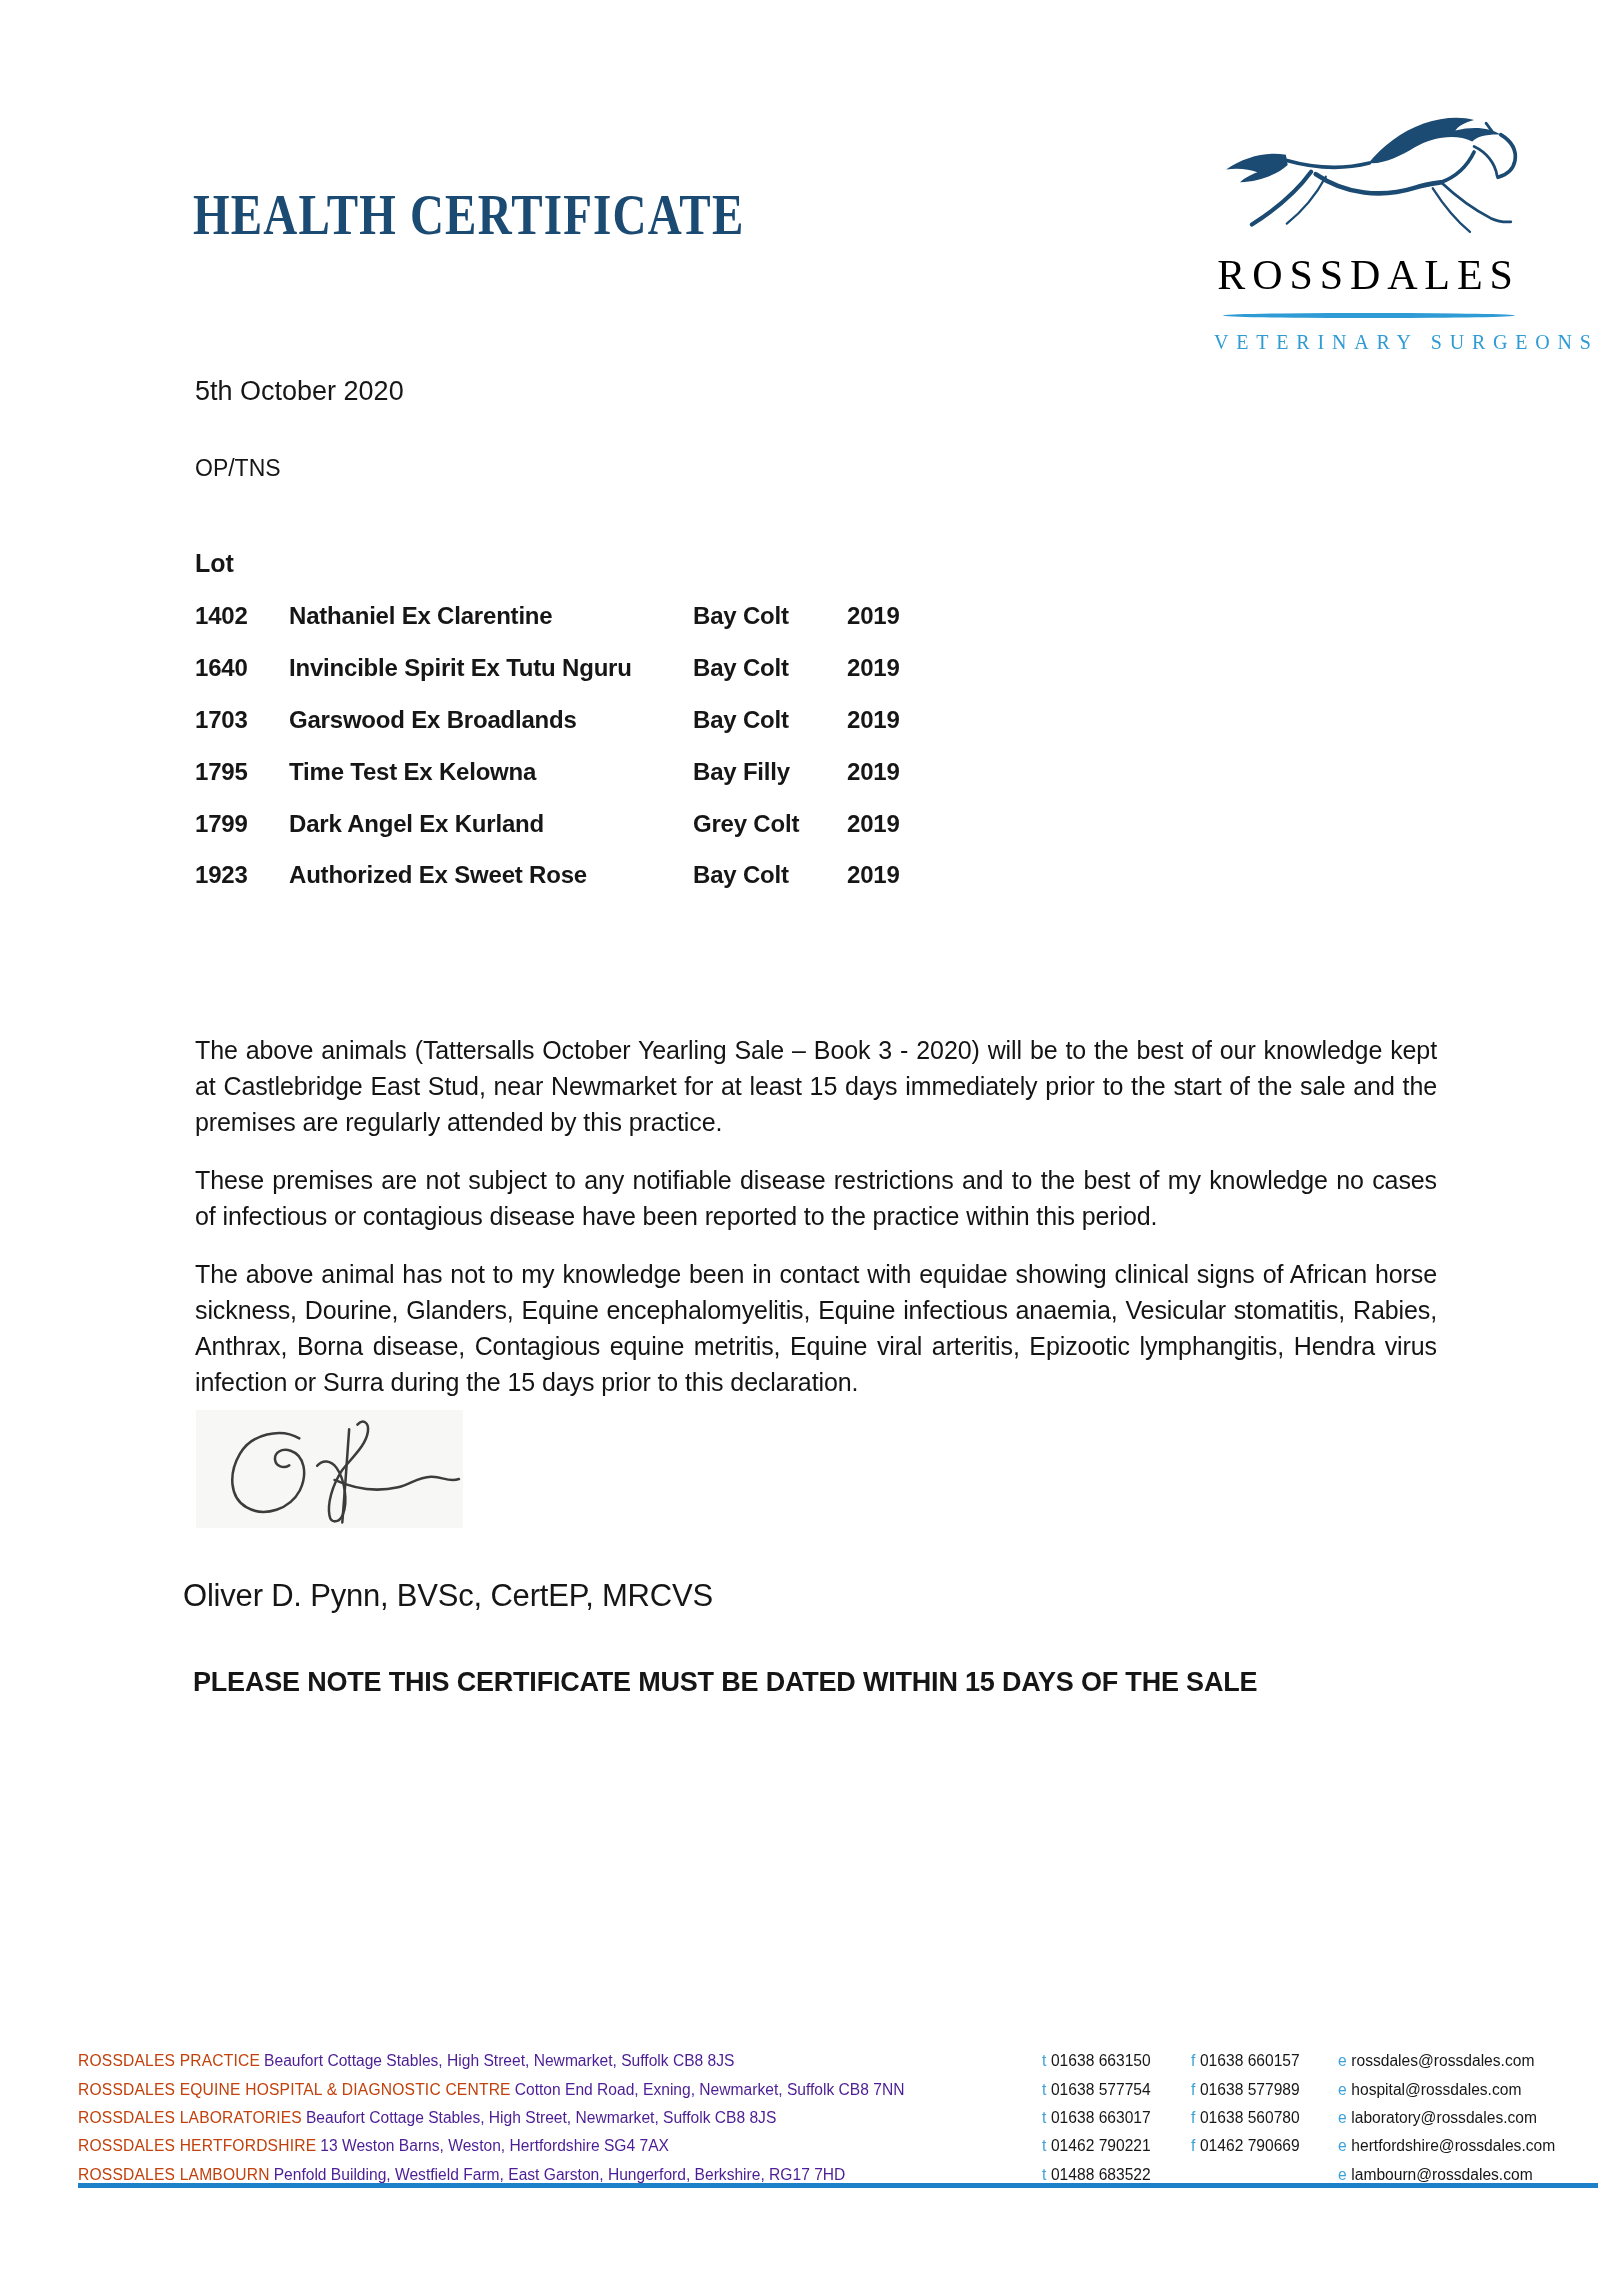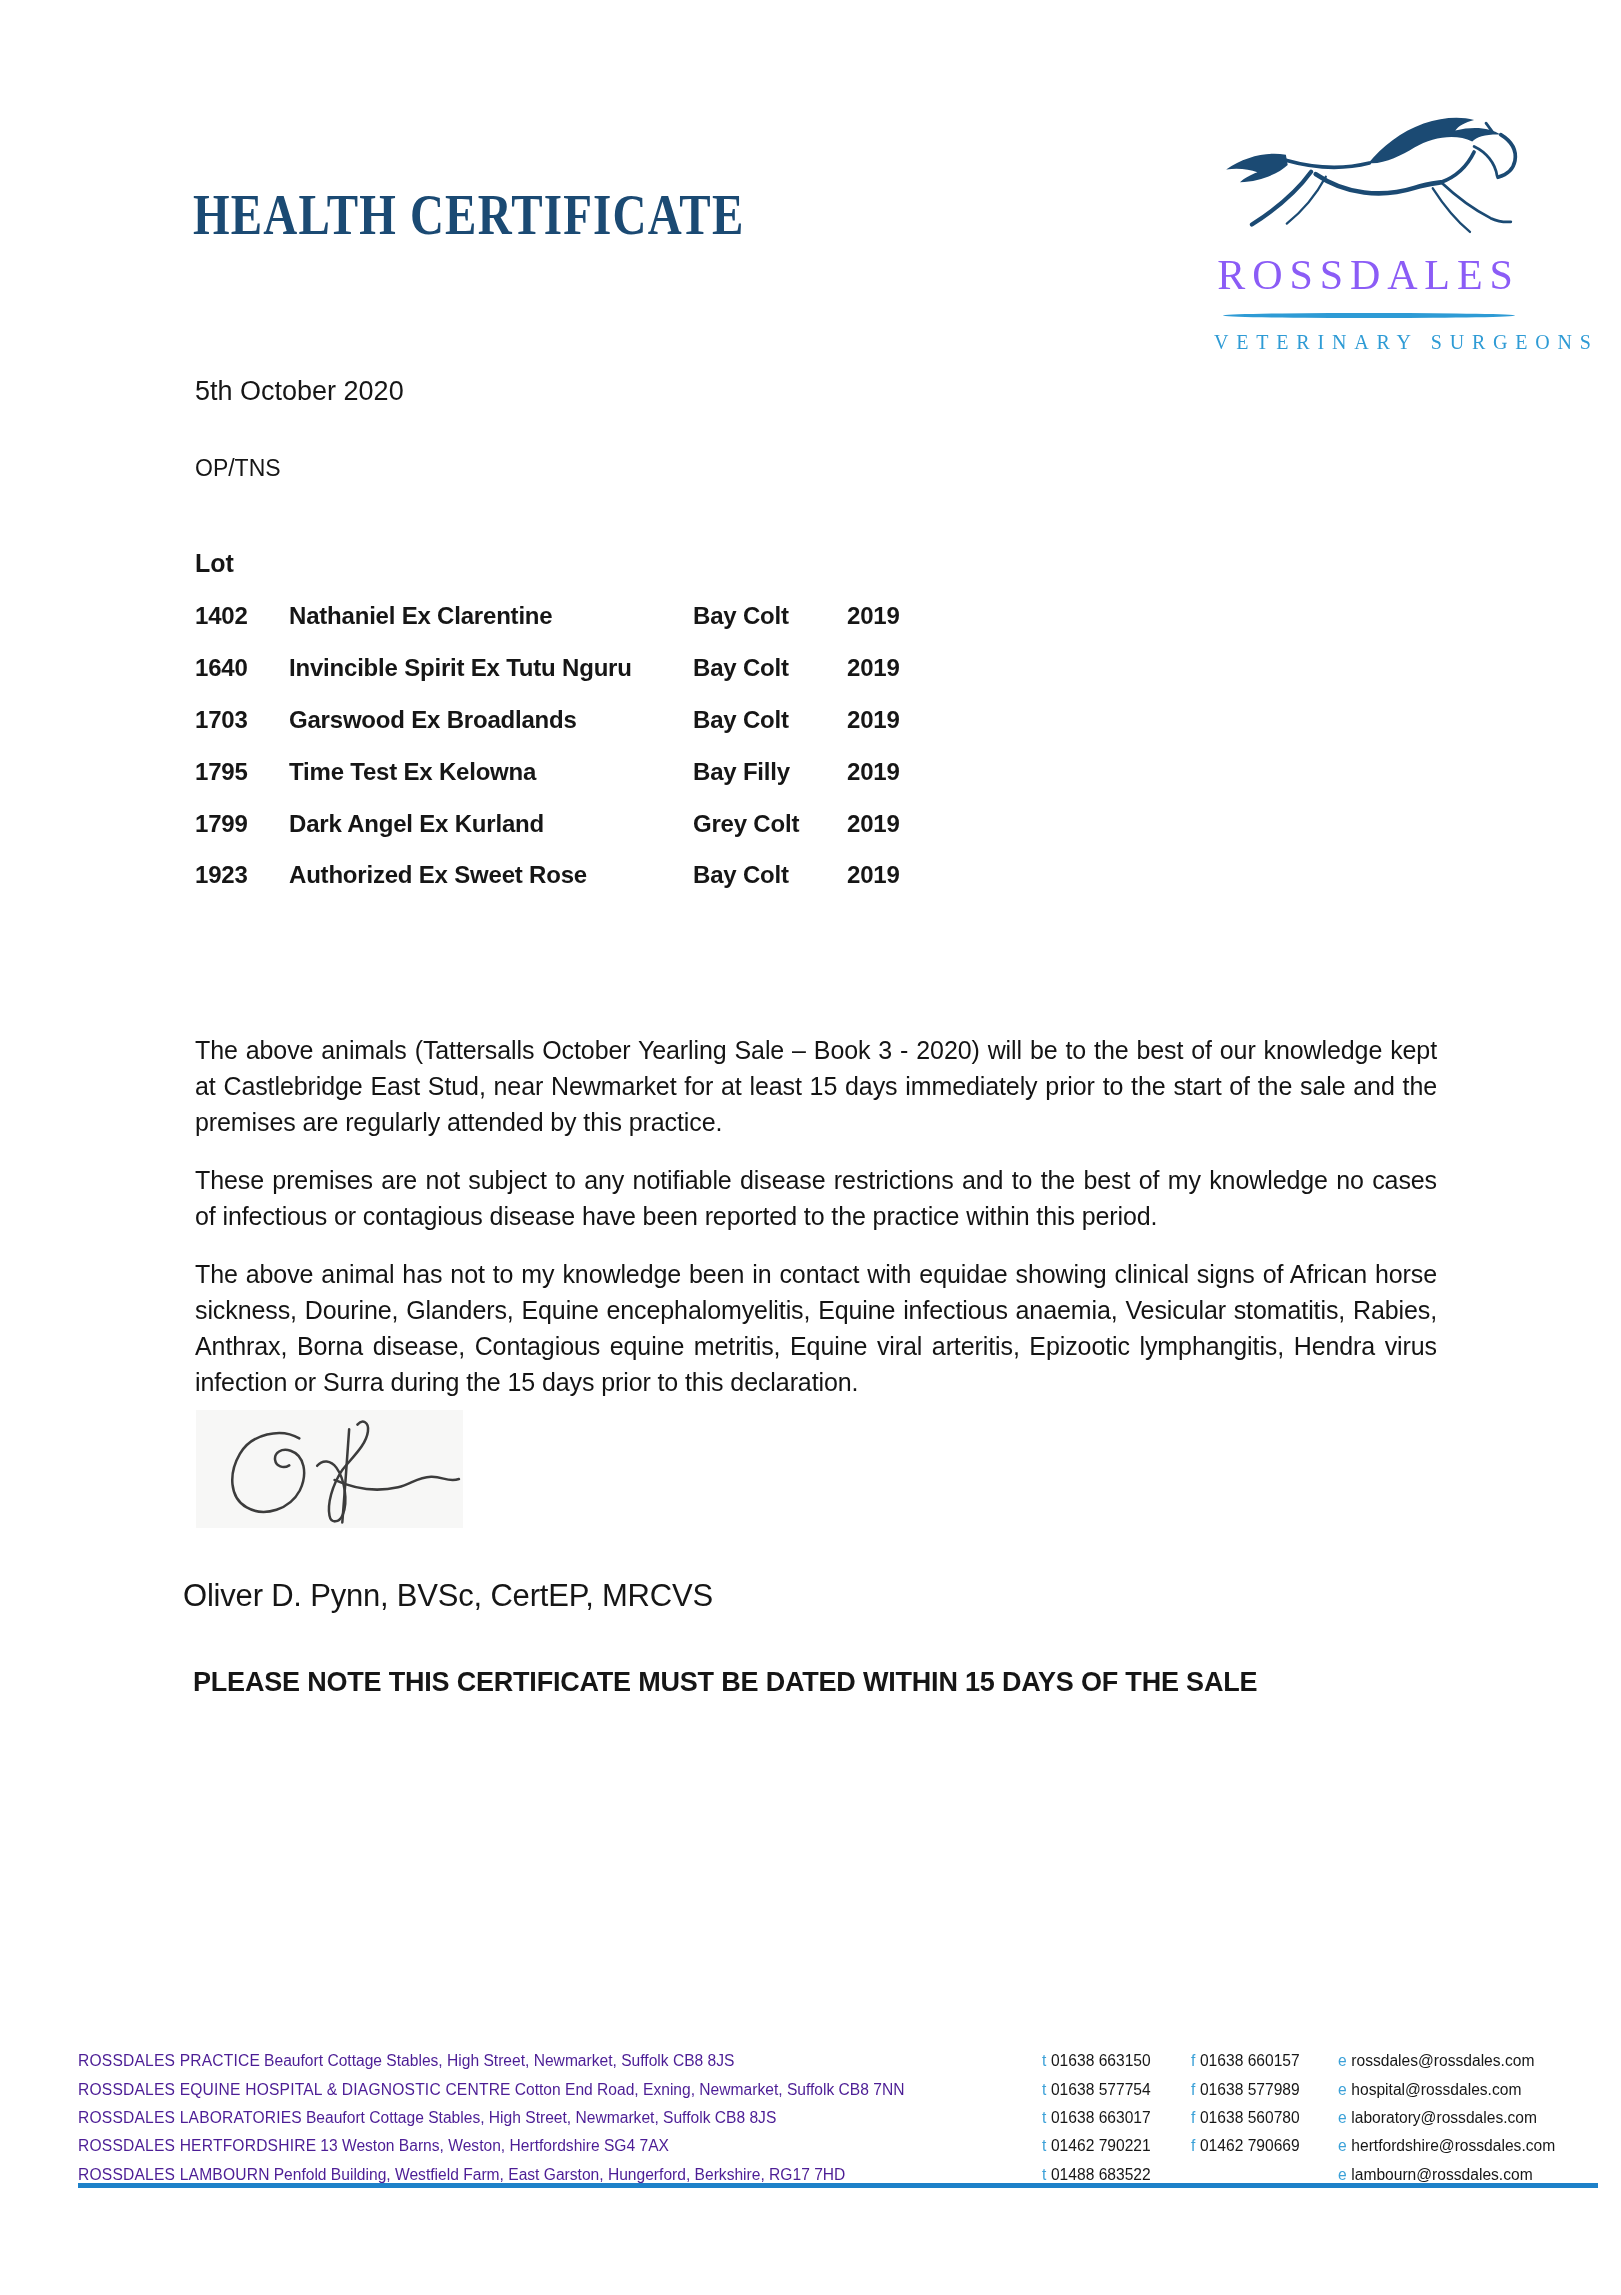--- a/index.html
+++ b/index.html
@@ -15,21 +15,21 @@
     font-family:"Liberation Serif",serif;font-weight:bold;font-size:56px;
     color:#1b4a73;letter-spacing:1.4px;white-space:nowrap;
     transform:scaleX(.84);transform-origin:left top;
   }
 
   
   .logo{left:1214px;top:77px;width:309px;}
   .logo svg{display:block;width:303px;height:162px;margin:0 auto;}
   .logo-name{
     margin-top:12px;text-align:center;font-family:"Liberation Serif",serif;
-    font-size:42px;color:#8b5cf6;letter-spacing:6.9px;white-space:nowrap;
+    font-size:42px;color:#000000;letter-spacing:6.9px;white-space:nowrap;
   }
   .logo-rule{margin:13.8px auto 0 auto;width:292px;height:5.5px;background:#2e9bd5;border-radius:50%;}
   .logo-tagline{
     margin-top:13px;text-align:center;font-family:"Liberation Serif",serif;
     font-size:20px;color:#2e9bd5;letter-spacing:7.8px;white-space:nowrap;
   }
 
   .date-line{left:195px;top:376px;font-size:27px;}
   .ref-line{left:195px;top:455px;font-size:23px;}
 
@@ -48,21 +48,21 @@
   .sig-box{left:196px;top:1410px;width:267px;height:118px;background:#f7f7f6;}
   .sig-box svg{display:block;width:267px;height:118px;overflow:visible;}
 
   .sig-name{left:183px;top:1578px;font-size:31px;font-weight:normal;letter-spacing:-0.2px;}
 
   .notice{left:193px;top:1667px;font-size:27px;font-weight:bold;letter-spacing:-0.2px;white-space:nowrap;}
 
   
   .footer{left:78px;top:2052px;width:1510px;height:138px;font-size:15.6px;}
   .f-row{position:absolute;left:0;width:100%;height:24px;white-space:nowrap;}
-  .f-label{color:#4c1d95;letter-spacing:0.2px;}
+  .f-label{color:#c2410c;letter-spacing:0.2px;}
   .f-addr{color:#4c1d95;margin-left:4px;}
   .f-cell{position:absolute;top:0;}
   .f-t{left:964px;}
   .f-f{left:1113px;}
   .f-e{left:1260px;}
   .pfx{color:#3ba1d8;margin-right:4.6px;}
 
   .footer-bar{left:78px;top:2183px;width:1520px;height:5px;background:#1d81c9;}
   .legal{left:0;top:2200px;width:1622px;text-align:center;font-size:15.6px;color:#121212;}
   .legal .llp{color:#3ba1d8;margin-right:5.5px;}

